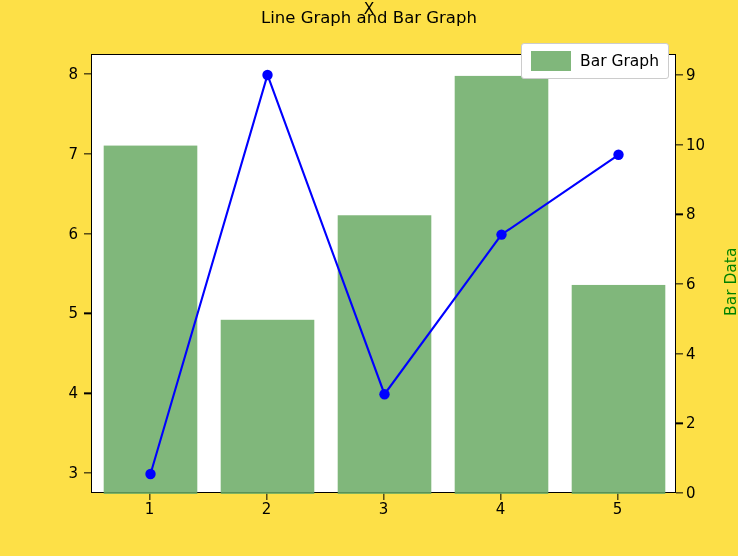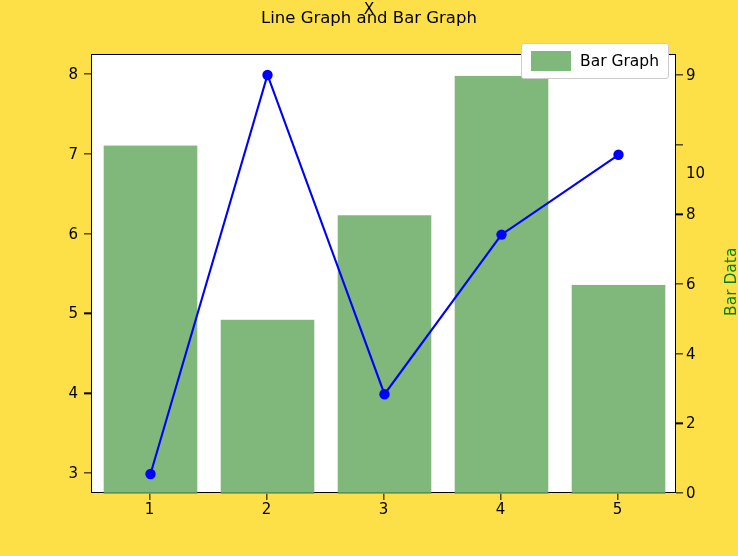--- a/index.html
+++ b/index.html
@@ -199,21 +199,21 @@
       <div class="tick-label ytick-right" style="top: 493px;">0</div>
       <div class="tick-mark y-right" style="top: 423.317px;"></div>
       <div class="tick-label ytick-right" style="top: 423.317px;">2</div>
       <div class="tick-mark y-right" style="top: 353.635px;"></div>
       <div class="tick-label ytick-right" style="top: 353.635px;">4</div>
       <div class="tick-mark y-right" style="top: 283.952px;"></div>
       <div class="tick-label ytick-right" style="top: 283.952px;">6</div>
       <div class="tick-mark y-right" style="top: 214.27px;"></div>
       <div class="tick-label ytick-right" style="top: 214.27px;">8</div>
       <div class="tick-mark y-right" style="top: 144.587px;"></div>
-      <div class="tick-label ytick-right" style="top: 144.587px; margin-top: 28px;">10</div>
+      <div class="tick-label ytick-right" style="top: 144.587px;">10</div>
       <div class="tick-mark y-right" style="top: 74.9048px;"></div>
       <div class="tick-label ytick-right" style="top: 74.9048px;">9</div>
     </div>
   <div id="x-ticks">
       <div class="tick-mark x-bottom" style="left: 149.5px;"></div>
       <div class="tick-label xtick" style="left: 149.5px;">1</div>
       <div class="tick-mark x-bottom" style="left: 266.5px;"></div>
       <div class="tick-label xtick" style="left: 266.5px;">2</div>
       <div class="tick-mark x-bottom" style="left: 383.5px;"></div>
       <div class="tick-label xtick" style="left: 383.5px;">3</div>

